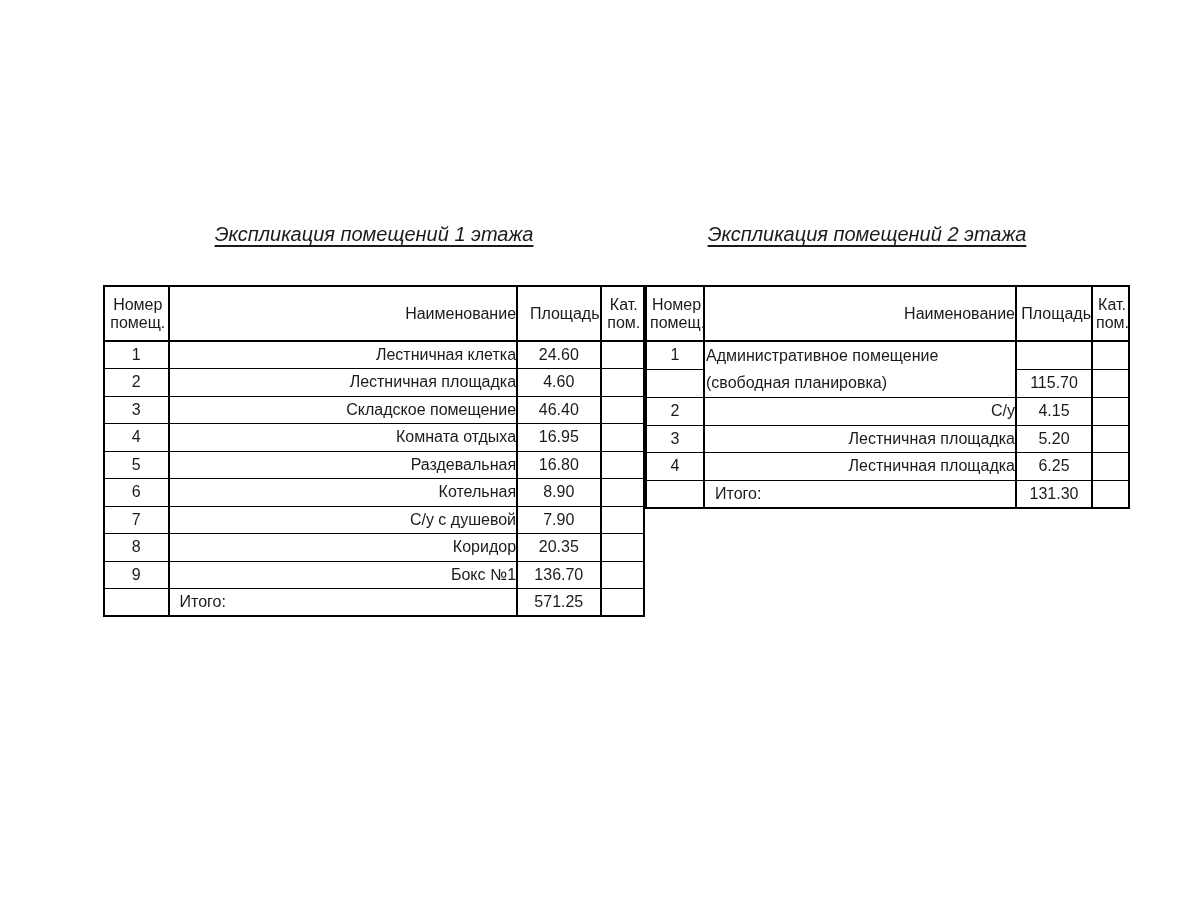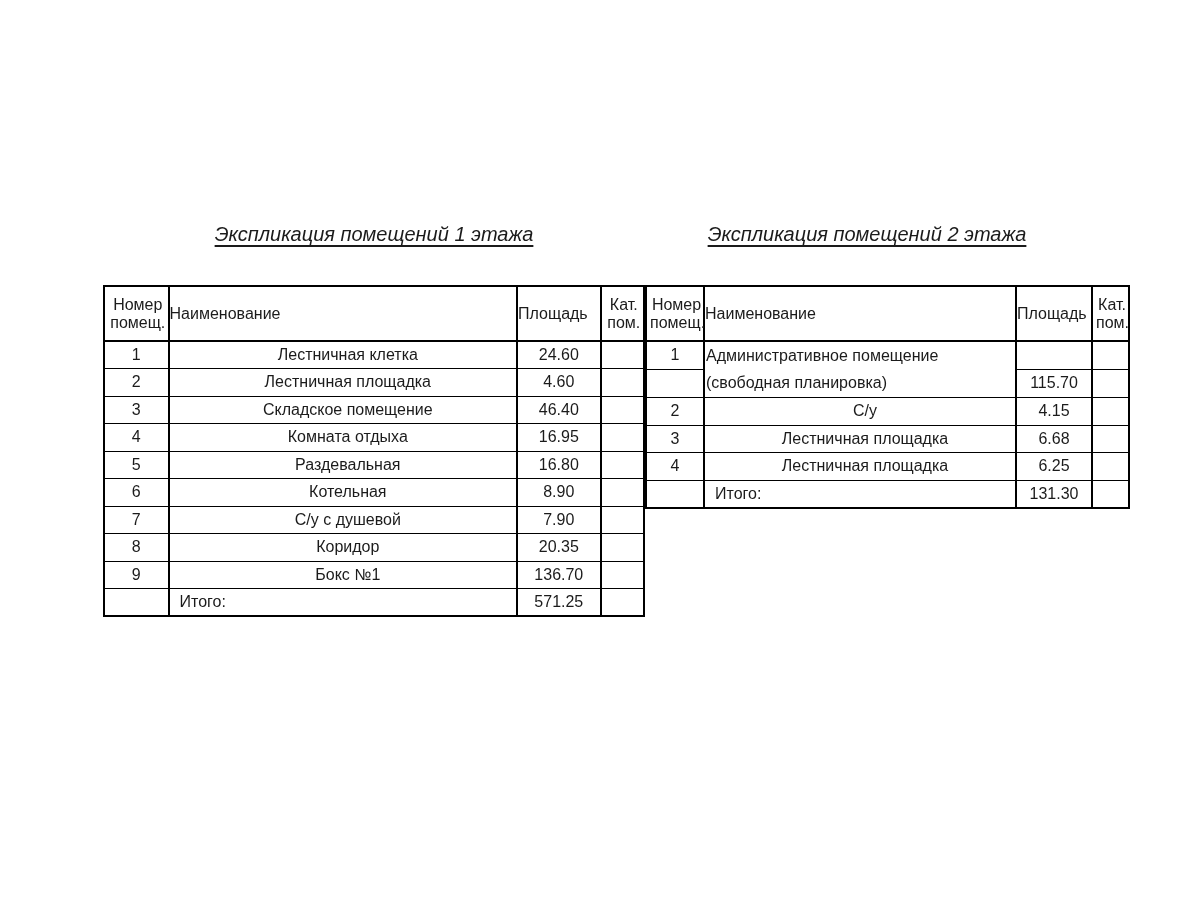--- a/index.html
+++ b/index.html
@@ -40,23 +40,23 @@
     font-weight: normal;
     font-size: 16px;
     padding: 0;
     vertical-align: middle;
     background: #fff;
   }
   .expl thead tr { height: 55px; }
   .expl thead th { border-bottom-width: 2px; line-height: 18px; }
   .expl tbody tr { height: 27.5px; }
   th.h-side { text-align: center; padding-left: 3px; overflow: visible; }
-  th.h-mid  { text-align: left; }
+  th.h-mid  { text-align: right; }
   td.c-num  { text-align: center; }
-  td.c-name { text-align: center; padding-left: 10px; }
+  td.c-name { text-align: right; padding-left: 10px; }
   td.c-name-total { text-align: left; padding-right: 8px; margin-top: 31px; }
   td.c-area { text-align: center; }
   td.c-merged { padding: 0; vertical-align: top; }
   td.c-merged .mline {
     height: 27.5px;
     display: flex;
     align-items: center;
     padding-left: 1px;
   }
 </style>
@@ -181,21 +181,21 @@
         </tr>
         <tr>
           <td class="c-num">2</td>
           <td class="c-name">С/у</td>
           <td class="c-area">4.15</td>
           <td></td>
         </tr>
         <tr>
           <td class="c-num">3</td>
           <td class="c-name">Лестничная площадка</td>
-          <td class="c-area">6.68</td>
+          <td class="c-area">5.20</td>
           <td></td>
         </tr>
         <tr>
           <td class="c-num">4</td>
           <td class="c-name">Лестничная площадка</td>
           <td class="c-area">6.25</td>
           <td></td>
         </tr>
         <tr>
           <td></td>

